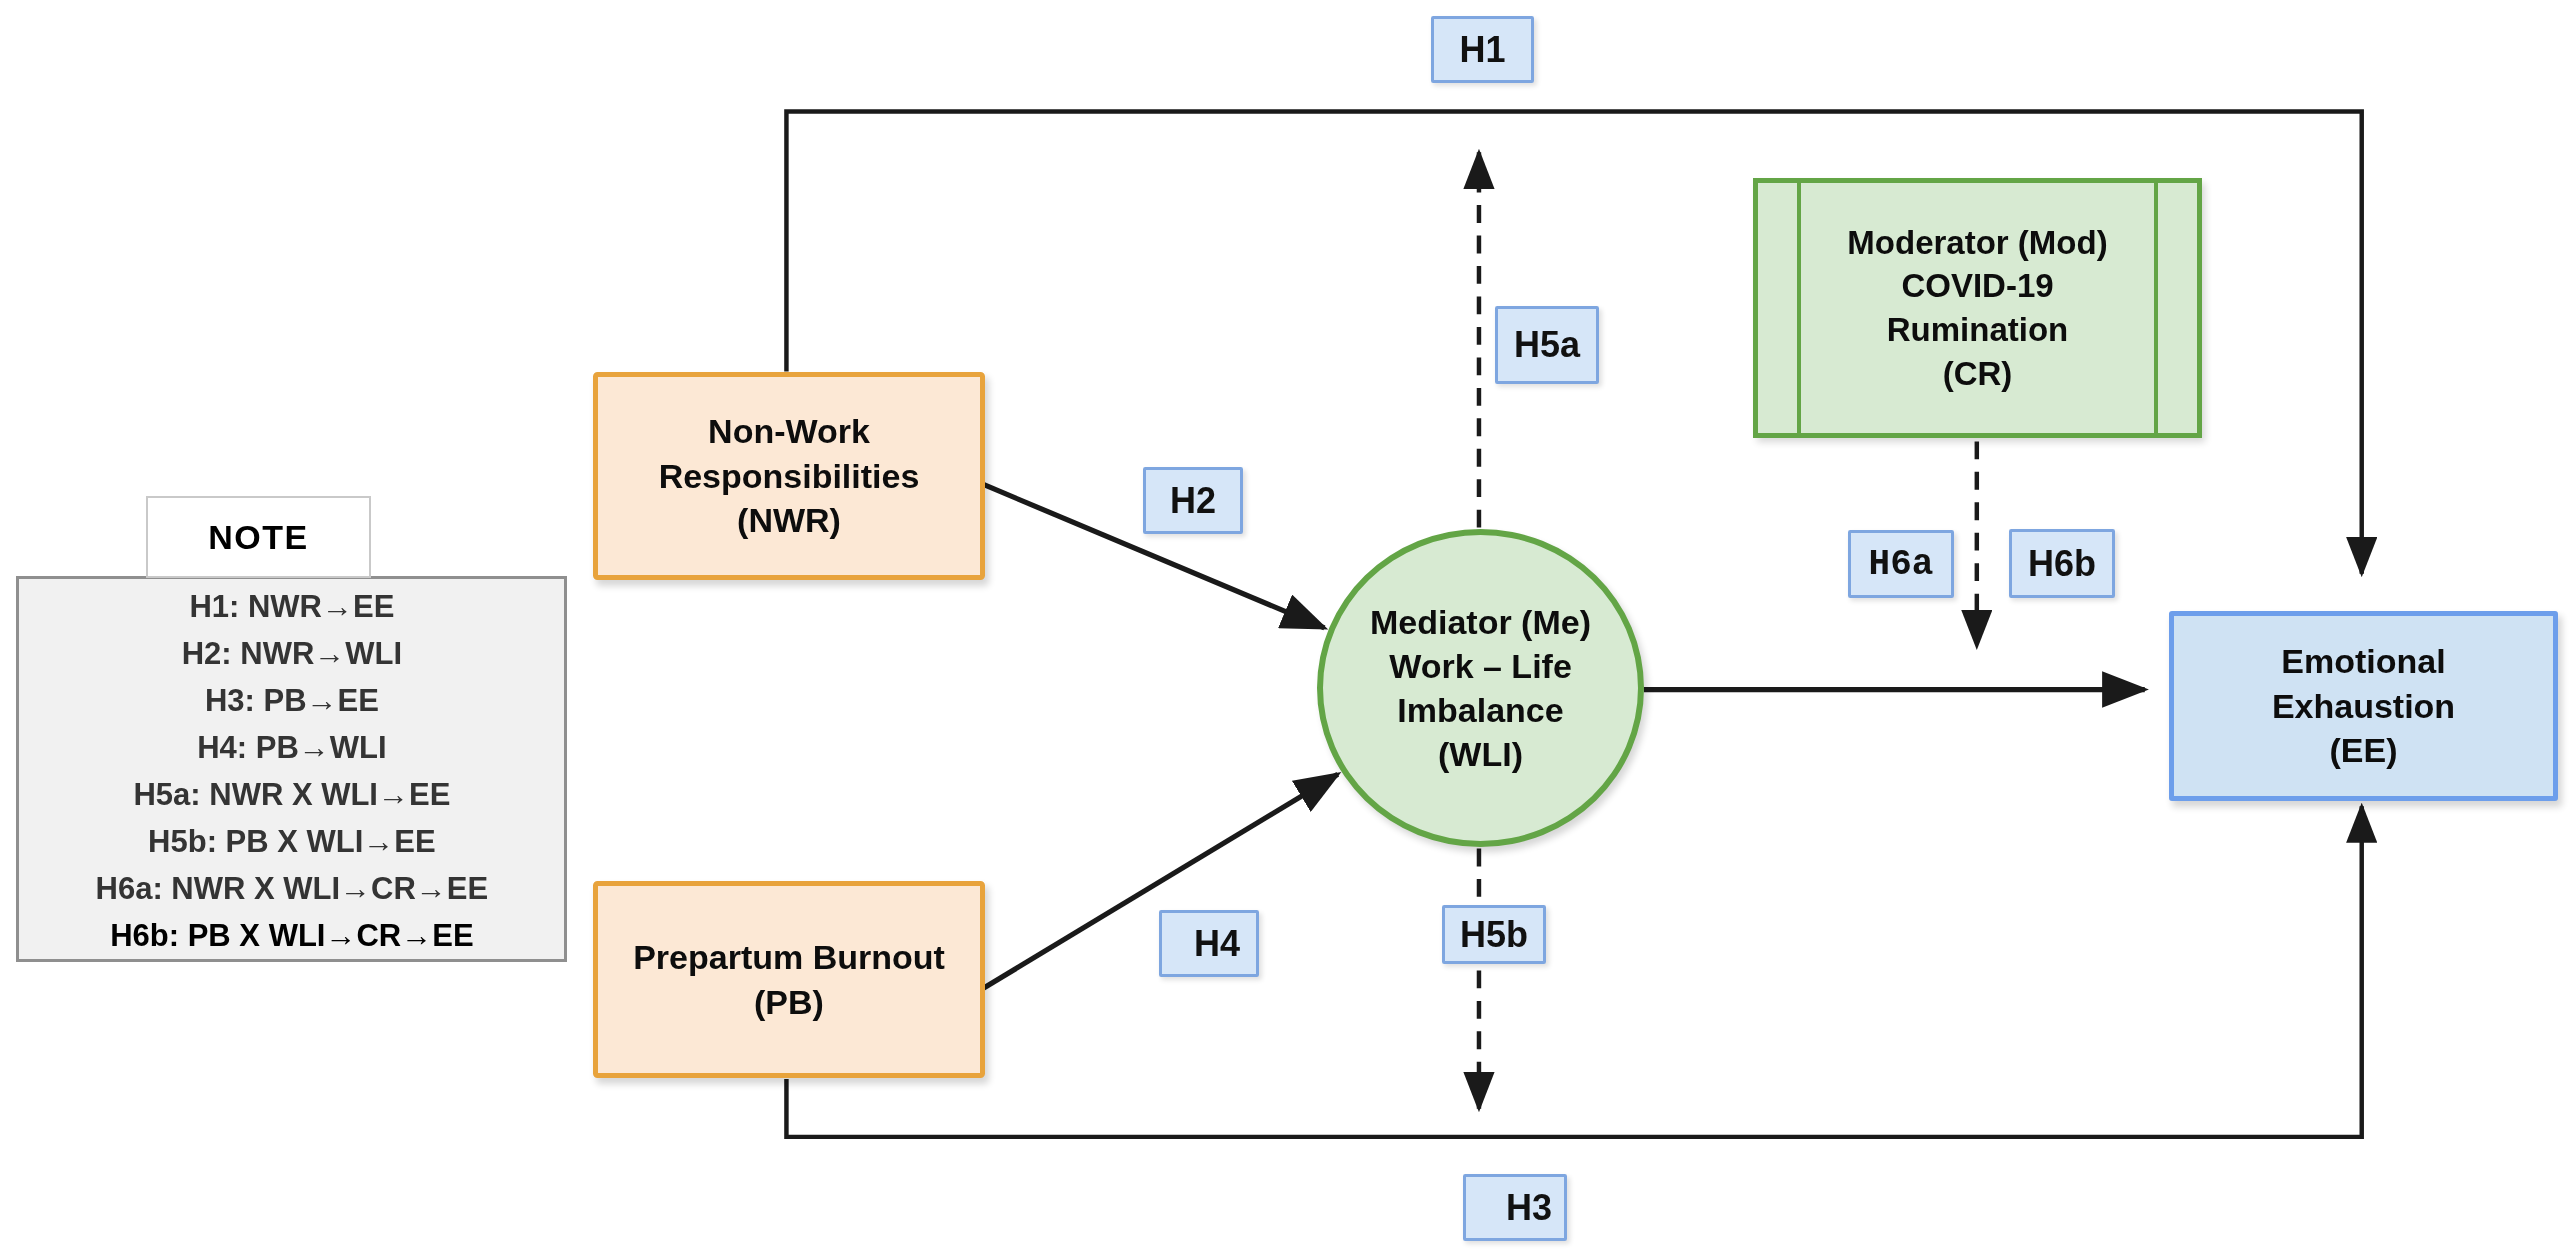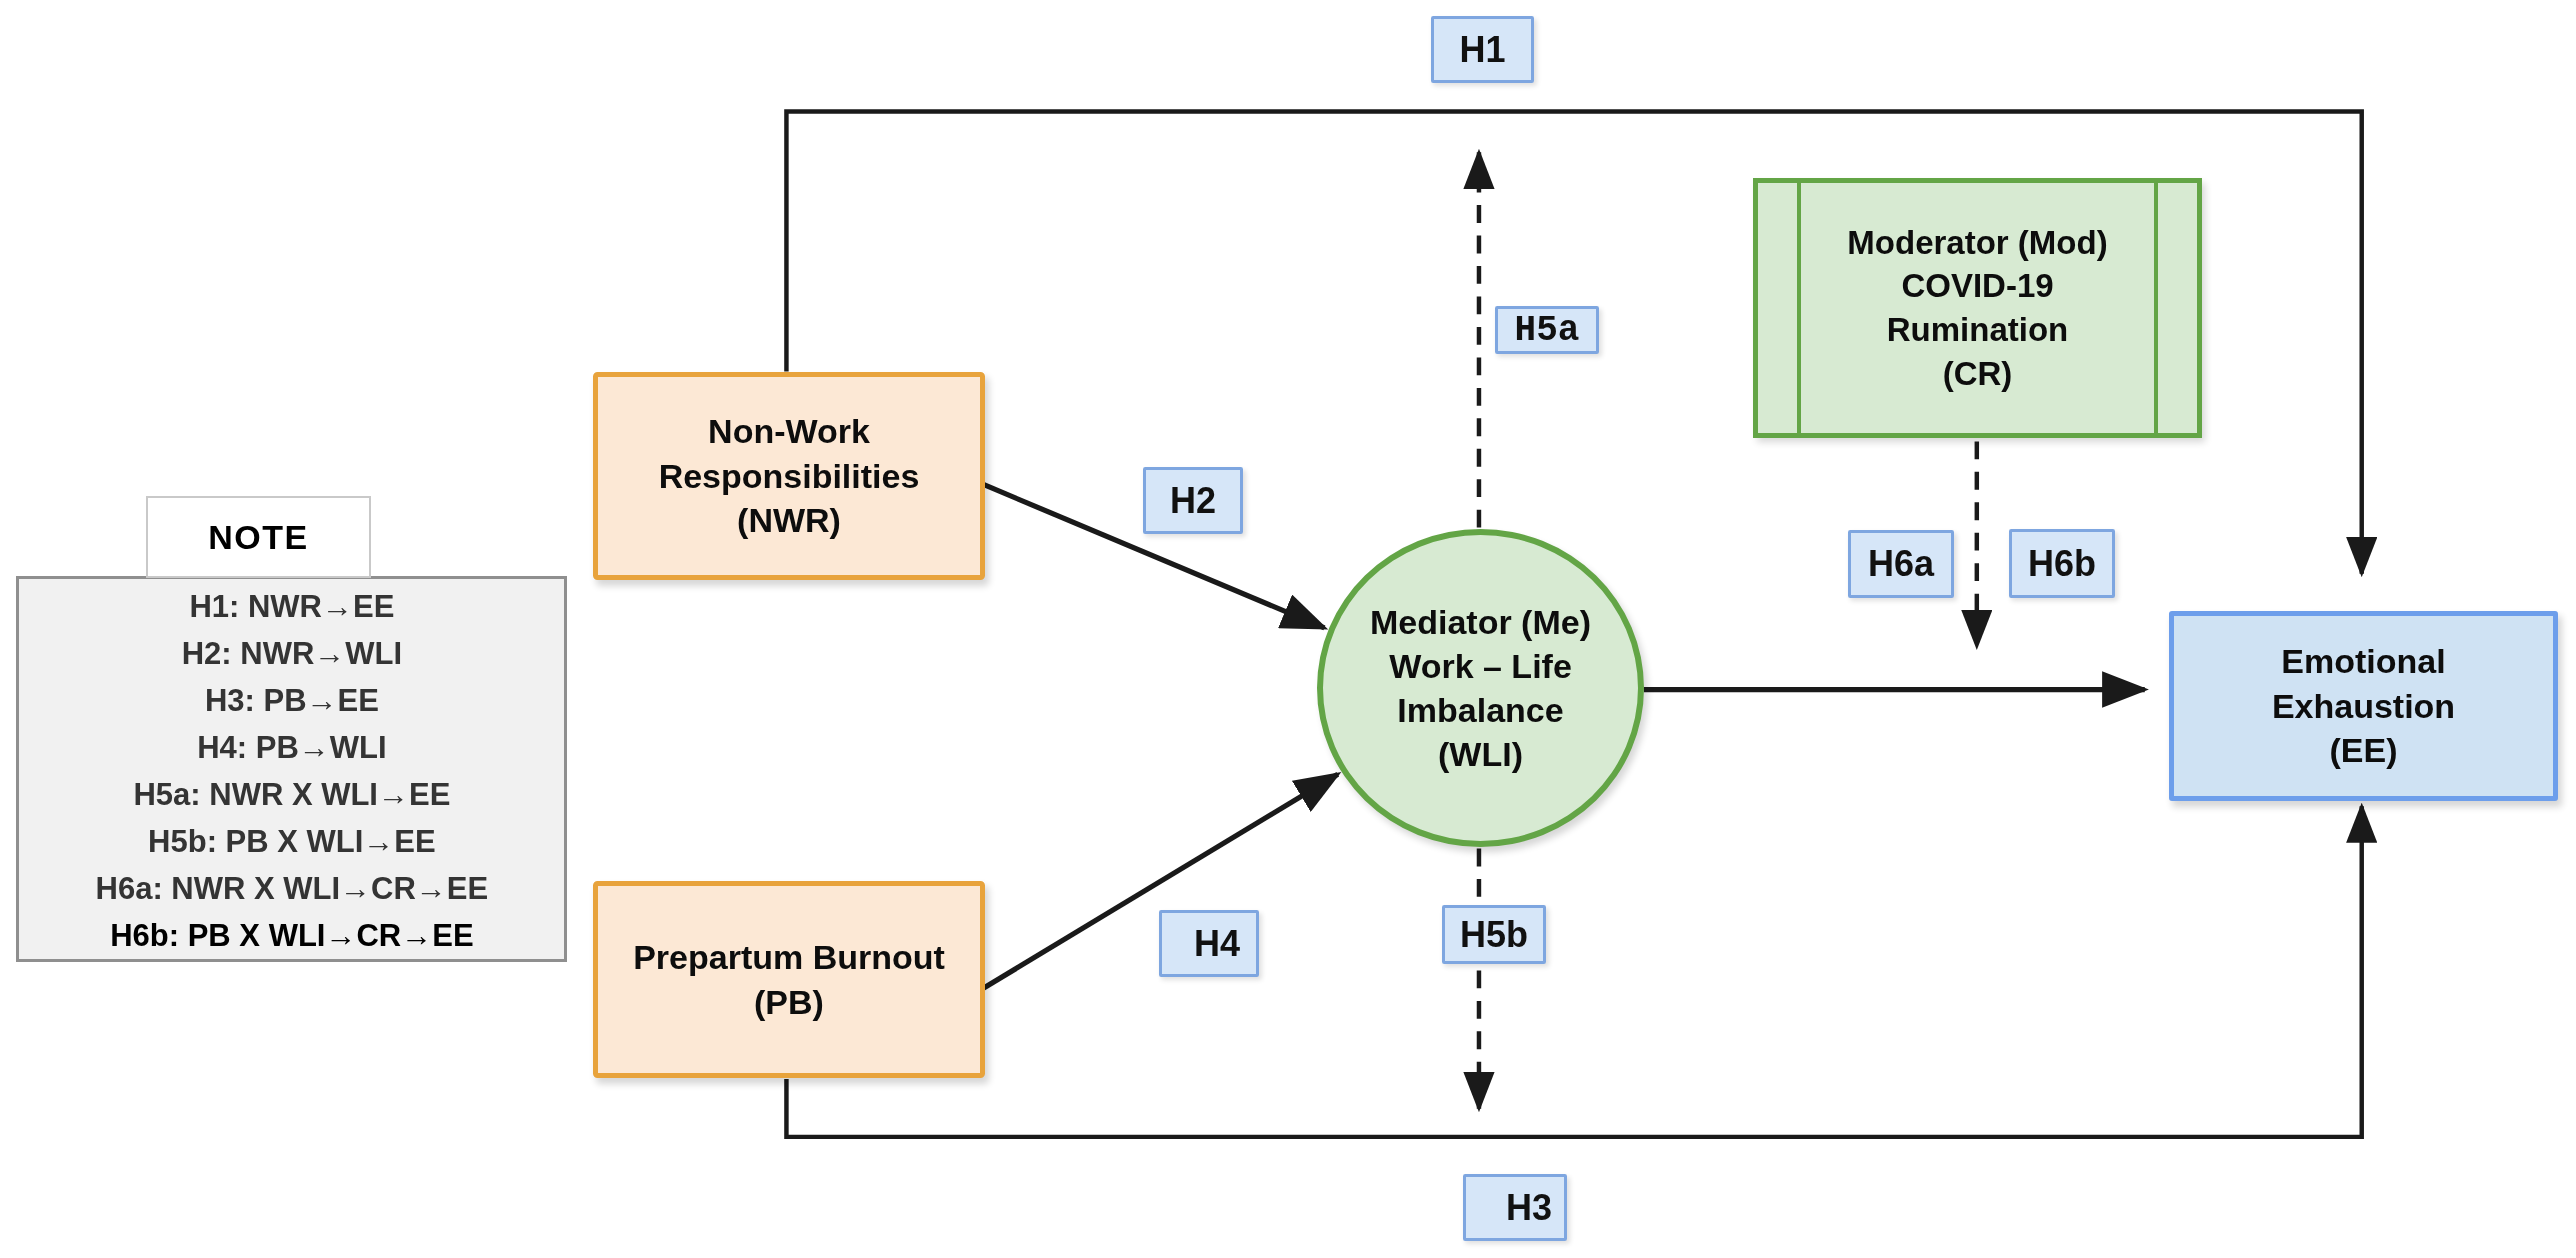--- a/index.html
+++ b/index.html
@@ -49,23 +49,23 @@
   .chip{
     position:absolute;display:flex;align-items:center;justify-content:center;
     background:var(--chip-fill);border:3px solid var(--chip-border);border-radius:2.2px;
     font-weight:700;font-size:36px;color:#111;box-sizing:border-box;
     box-shadow:2.2px 3px 5.2px rgba(0,0,0,0.12);
   }
   .chip-h1 {left:1431px;top:16.4px;  width:103px;height:67px;}
   .chip-h2 {left:1143px;top:467px; width:100px;height:67px;}
   .chip-h3 {left:1463px;top:1174px;width:104px;height:67px;padding-left:28px;}
   .chip-h4 {left:1159px;top:910px;width:100px;height:67px;padding-left:16px;}
-  .chip-h5a{left:1495px;top:306px; width:104px;height:48px;font-family:Liberation Mono, monospace;}
+  .chip-h5a{left:1495px;top:306px; width:104px;height:78px;}
   .chip-h5b{left:1442px;top:905px;width:104px;height:59px;}
-  .chip-h6a{left:1848px;top:530px; width:106px;height:68px;}
+  .chip-h6a{left:1848px;top:530px; width:106px;height:68px;font-family:Liberation Mono, monospace;}
   .chip-h6b{left:2009px;top:529px; width:106px;height:69px;}
   .note-box{
     position:absolute;left:16.4px;top:576px;width:551px;height:386px;
     background:var(--note-fill);border:3px solid var(--note-border);
     box-sizing:border-box;z-index:1;display:flex;flex-direction:column;
     justify-content:center;align-items:center;padding-top:4.5px;
   }
   .note-line{
     font-weight:700;font-size:31px;line-height:47px;color:#343434;
     text-align:center;white-space:nowrap;

